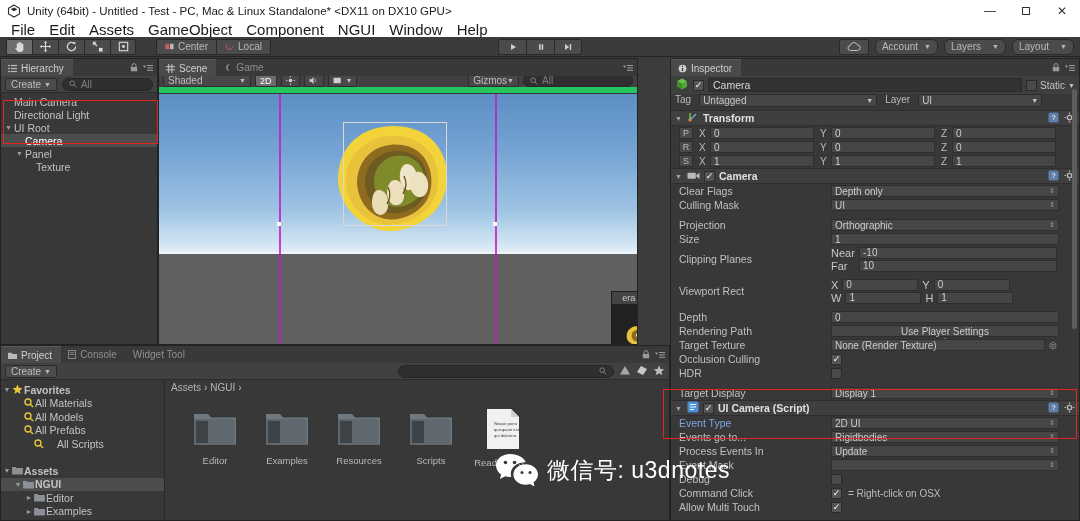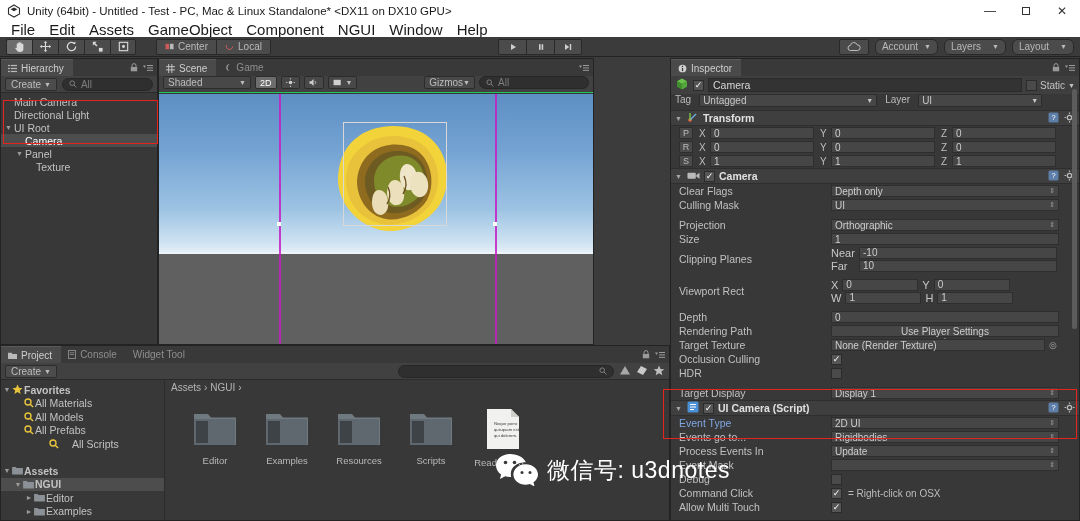--- a/index.html
+++ b/index.html
@@ -97,22 +97,22 @@
 
   
   #hierarchy { left: 0; top: 58px; width: 158px; height: 287px; }
   .htree { padding-top: 2px; font-size: 10.5px; }
   .hrow { height: 13px; display: flex; align-items: center; color: #c2c2c2; padding-left: 4px; }
   .hrow.sel { background: #4d4d4d; color: #ffffff; }
   .hrow .tri { width: 9px; font-size: 7px; color: #9a9a9a; }
   .hrow .lbl { white-space: nowrap; }
 
   
-  #scene { left: 158px; top: 58px; width: 436px; height: 287px; }
-  .scenebar { height: 17px; background: #414141; border-bottom: 1px solid #22c55e; display: flex; align-items: flex-start; padding: 0 4px; gap: 4px; }
+  #scene { left: 158px; top: 58px; width: 480px; height: 287px; }
+  .scenebar { height: 17px; background: #414141; border-bottom: 6px solid #22c55e; display: flex; align-items: flex-end; padding: 0 4px; gap: 4px; }
   .scenedd { height: 13px; min-width: 88px; background: #484848; border: 1px solid #2c2c2c; border-radius: 2px; display: flex; align-items: center; justify-content: space-between; padding: 0 4px; font-size: 10px; color: #bdbdbd; }
   .sbtn { height: 13px; min-width: 17px; padding: 0 4px; background: #484848; border: 1px solid #2c2c2c; border-radius: 2px; display: flex; align-items: center; justify-content: center; font-size: 9px; color: #bdbdbd; }
   .sbtn.on { background: #6d6d6d; color: #fff; }
   .sceneview { position: absolute; left: 0; top: 35px; right: 0; bottom: 0; overflow: hidden; }
   .sky { position: absolute; left: 0; top: 0; width: 100%; height: 160px;
          background: linear-gradient(to bottom, #5d8fc4 0%, #74a3d3 35%, #9dc3e3 72%, #cfe3f2 93%, #e8f1f8 100%); }
   .ground { position: absolute; left: 0; top: 160px; width: 100%; bottom: 0; background: #606060; }
   .horizon { position: absolute; left: 0; top: 158px; width: 100%; height: 2px; background: #eef5fa; }
   .guide { position: absolute; top: 0; bottom: 0; width: 1.5px; background: #c31fc3; opacity: .85; }
   .selrect { position: absolute; border: 1px solid #d8d8d8; }
@@ -576,21 +576,21 @@
           <div class="ptrow" style="padding-left: 13px;">
             <span class="tri"></span>
             <span class="ic">
               <svg width="10" height="10" viewBox="0 0 11 11">
                 <circle cx="4.4" cy="4.4" r="3.3" fill="none" stroke="#e8c53a" stroke-width="1.5"></circle>
                 <line x1="6.8" y1="6.8" x2="10" y2="10" stroke="#e8c53a" stroke-width="1.6"></line>
               </svg>
             </span>
             <span>All Prefabs</span>
           </div>
-          <div class="ptrow" style="padding-left: 26px; gap: 12px;">
+          <div class="ptrow" style="padding-left: 11px; gap: 12px;">
             <span class="tri"></span>
             <span class="ic">
               <svg width="10" height="10" viewBox="0 0 11 11">
                 <circle cx="4.4" cy="4.4" r="3.3" fill="none" stroke="#e8c53a" stroke-width="1.5"></circle>
                 <line x1="6.8" y1="6.8" x2="10" y2="10" stroke="#e8c53a" stroke-width="1.6"></line>
               </svg>
             </span>
             <span>All Scripts</span>
           </div>
           <div class="ptrow" style="padding-left: 2px;"></div>

